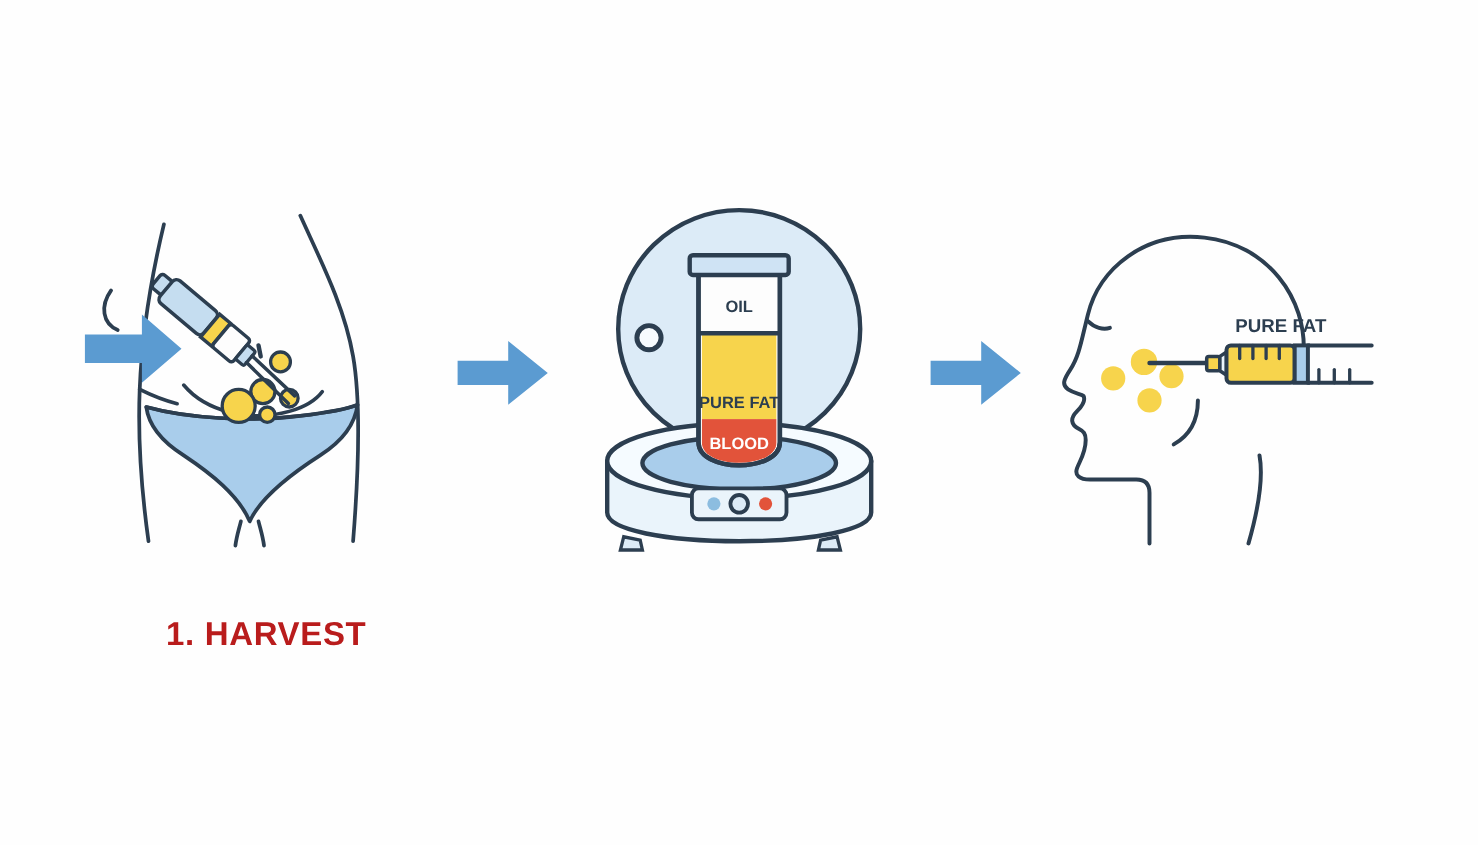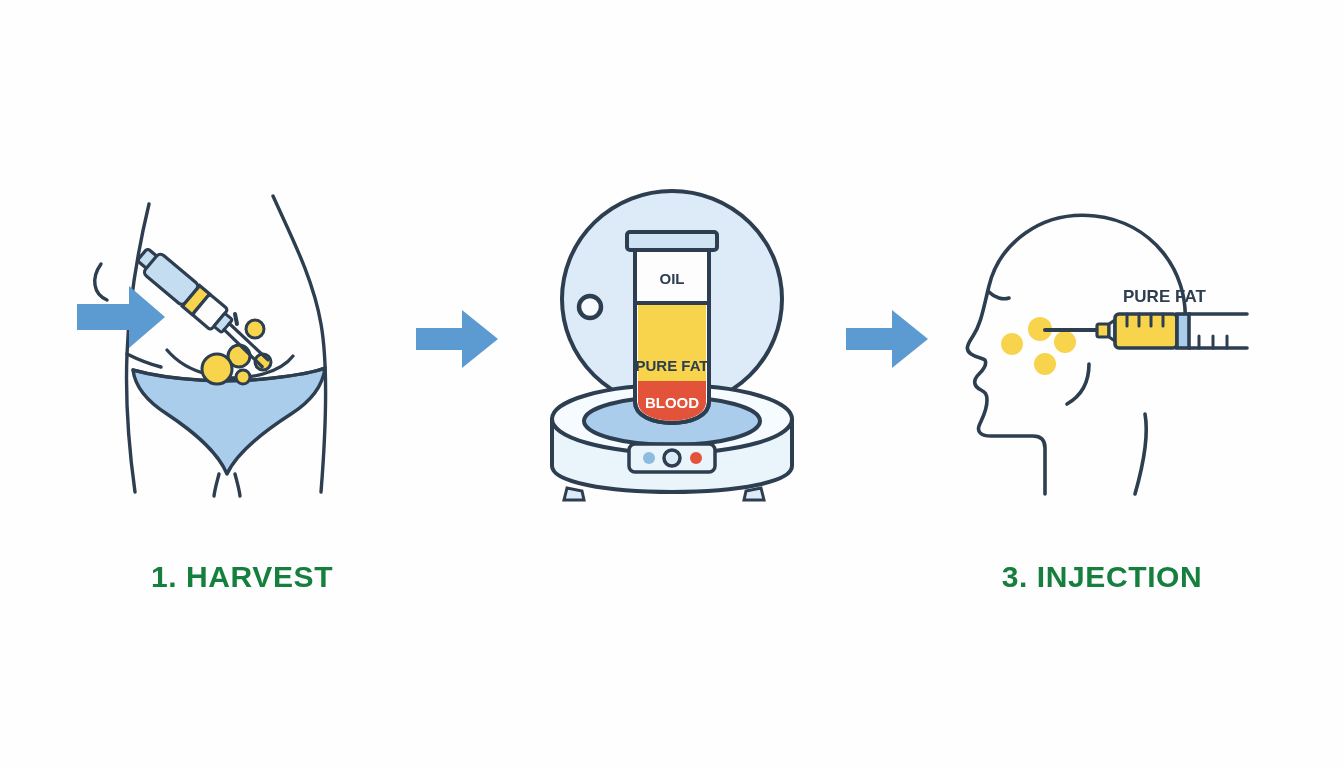--- a/index.html
+++ b/index.html
@@ -40,21 +40,21 @@
     display: flex;
     align-items: center;
     justify-content: center;
   }
   .step-art svg { display: block; }
   .step-caption {
     margin-top: 56px;
     font-size: 30px;
     font-weight: bold;
     letter-spacing: 0.6px;
-    color: #15803d;
+    color: #b91c1c;
     white-space: nowrap;
     text-align: right;
   }
   .arrow {
     width: 100px;
     height: 330px;
     display: flex;
     align-items: center;
     justify-content: center;
     flex: none;
@@ -245,17 +245,16 @@
             <g stroke="#2c3e50" stroke-width="3" stroke-linecap="round" fill="none">
               <path d="M262 162 L 262 174"></path>
               <path d="M276 162 L 276 174"></path>
               <path d="M290 162 L 290 174"></path>
             </g>
           </g>
 
           <text x="186" y="128" font-family="Liberation Sans, sans-serif" font-size="17" font-weight="bold" fill="#2c3e50">PURE FAT</text>
         </svg>
       </div>
-      <div class="step-caption">3. INJECTION</div>
     </div>
 
   </div>
 </div>
 
 </body></html>

